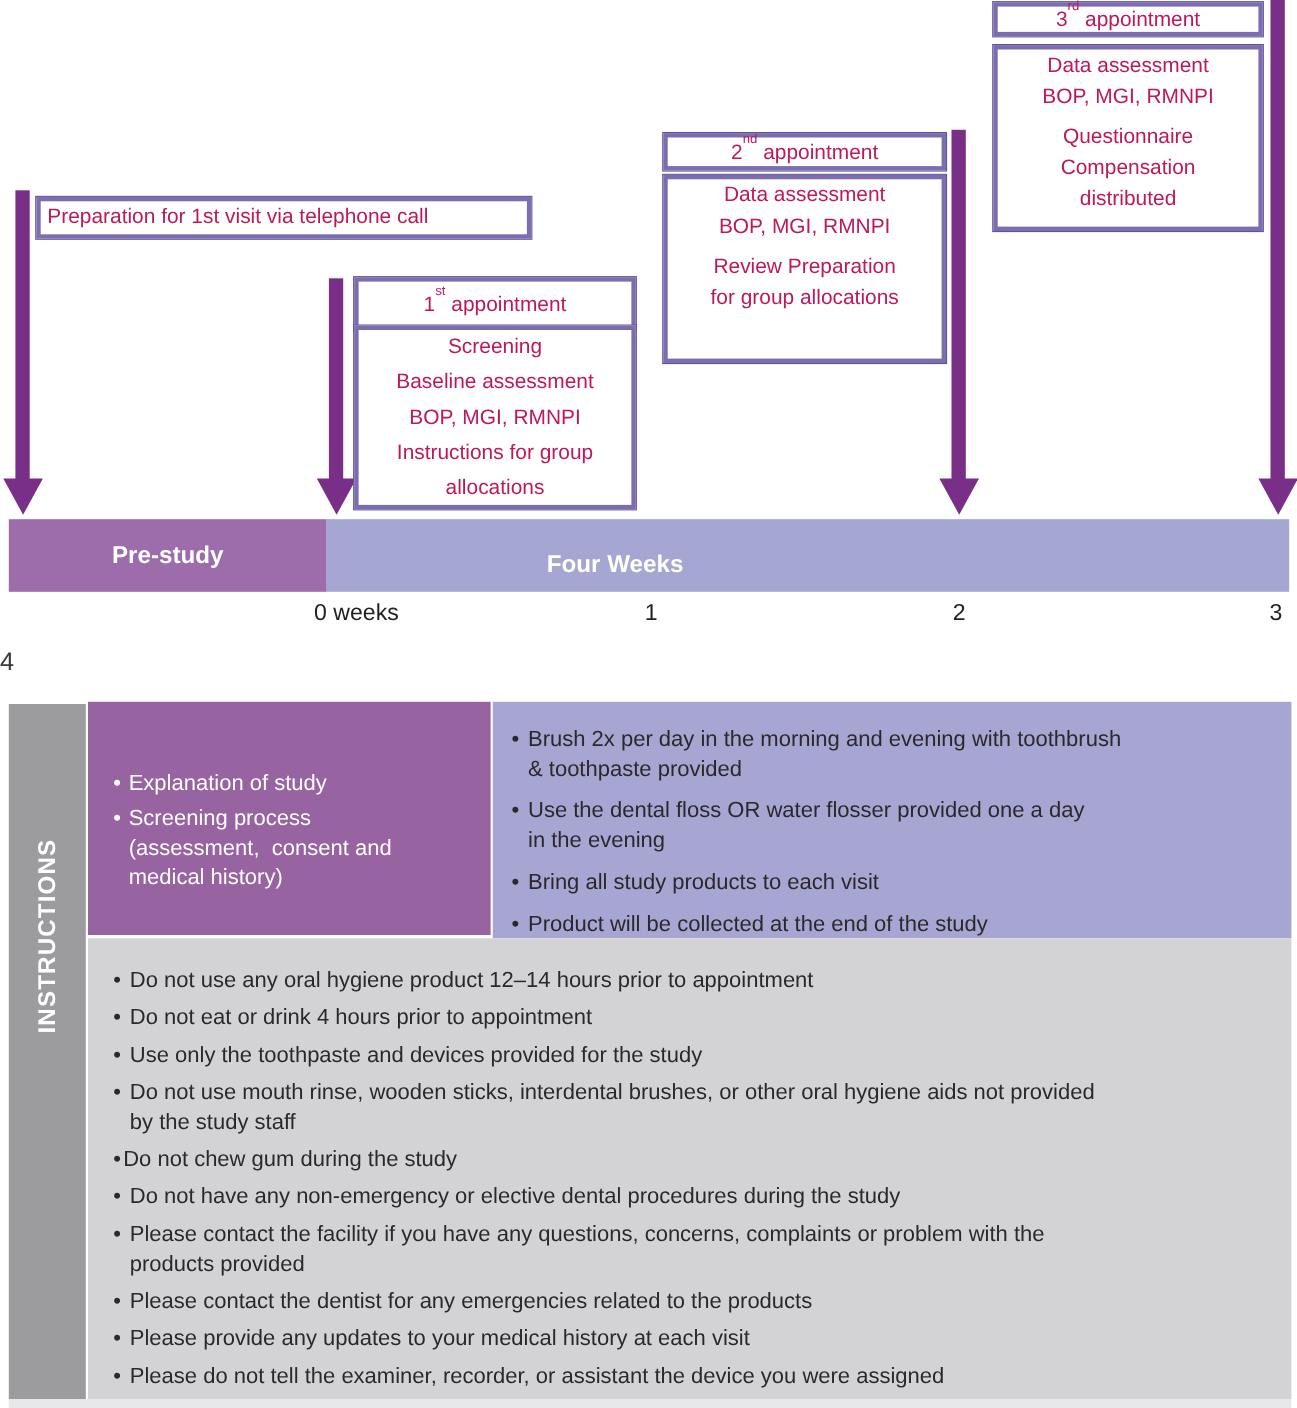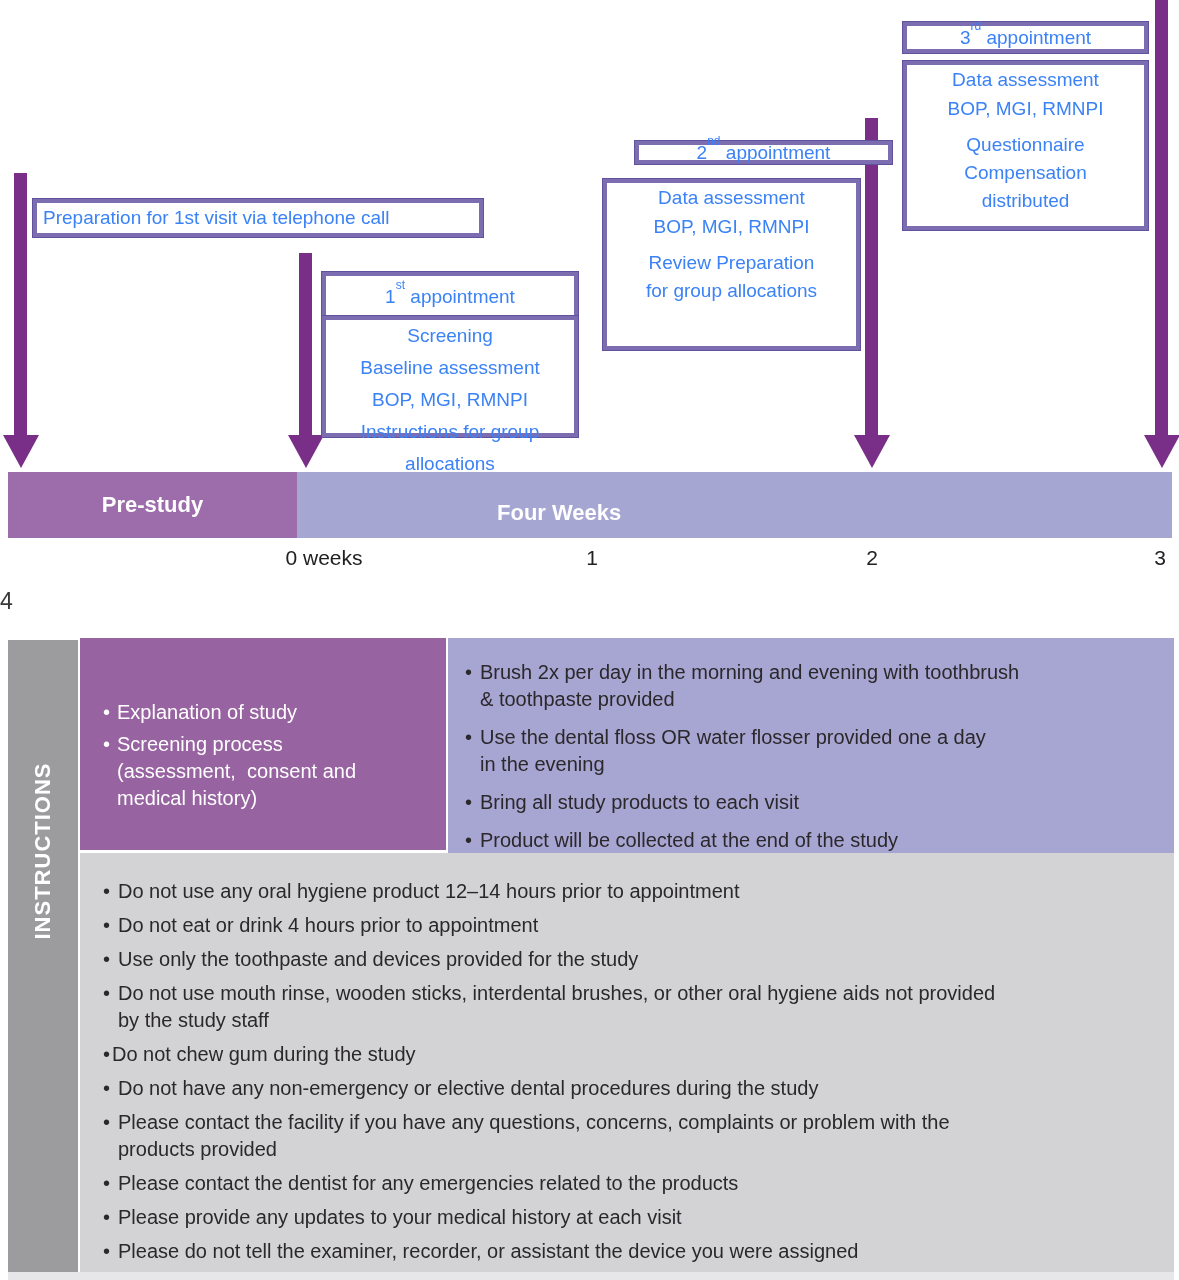--- a/index.html
+++ b/index.html
@@ -12,21 +12,21 @@
   .arrow{position:absolute;width:36px;}
   .arrow .shaft{position:absolute;left:11px;top:0;width:13px;bottom:31px;background:#792f87;}
   .arrow .head{position:absolute;left:0;bottom:0;width:0;height:0;
     border-left:18px solid transparent;border-right:18px solid transparent;
     border-top:33px solid #792f87;}
   
   .tlbox{
     position:absolute;background:#ffffff;border:4px solid #7c6cb0;
     box-shadow:0 0 0 1px #60529c;box-sizing:border-box;
     display:flex;flex-direction:column;align-items:center;justify-content:center;
-    font-size:19px;color:#3b82f6;text-align:center;margin-top:20px;
+    font-size:19px;color:#be185d;text-align:center;
   }
   .tlbox.hdr{font-size:19px;}
   sup.ord{font-size:12px;position:relative;top:-7px;}
   .body-txt{white-space:pre-wrap;line-height:32px;}
   .body-txt.tight{line-height:29px;}
   .body-txt.grp{line-height:28px;margin-top:8px;}
   .tlbox.bdy{justify-content:flex-start;padding-top:0;}
   
   .bar-seg{position:absolute;top:472px;height:66px;display:flex;align-items:center;justify-content:center;}
   #prestudy{left:8px;width:289px;background:#9d6cab;}
@@ -80,29 +80,29 @@
     <div class="head"></div>
   </div>
 
   <div class="tlbox" style="left:33px;top:179px;width:450px;height:38px;align-items:flex-start;padding-left:6px;text-align:left;justify-content:center;">
     <span>Preparation for 1st visit via telephone call</span>
   </div>
 
   <div class="tlbox hdr" style="left:322px;top:252px;width:256px;height:49px;">
     <div><span>1</span><sup class="ord">st</sup><span> appointment</span></div>
   </div>
-  <div class="tlbox bdy" style="left:322px;top:296px;width:256px;height:121px;">
+  <div class="tlbox bdy" style="left:322px;top:296px;width:256px;height:167px;">
     <div class="body-txt">Screening
 Baseline assessment
 BOP, MGI, RMNPI
 Instructions for group
 allocations</div>
   </div>
 
-  <div class="tlbox hdr" style="left:635px;top:121px;width:257px;height:23px;">
+  <div class="tlbox hdr" style="left:603px;top:121px;width:257px;height:34px;">
     <div><span>2</span><sup class="ord">nd</sup><span> appointment</span></div>
   </div>
   <div class="tlbox bdy" style="left:603px;top:159px;width:257px;height:171px;">
     <div class="body-txt tight">Data assessment
 BOP, MGI, RMNPI</div>
     <div class="body-txt grp">Review Preparation
 for group allocations</div>
   </div>
 
   <div class="tlbox hdr" style="left:903px;top:2px;width:245px;height:31px;">

